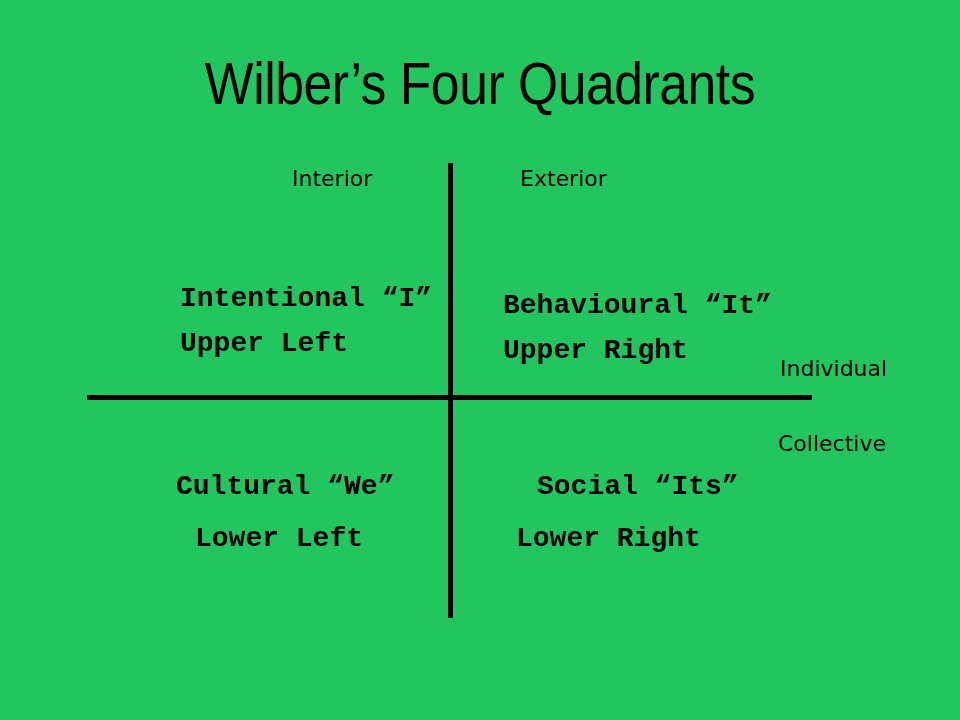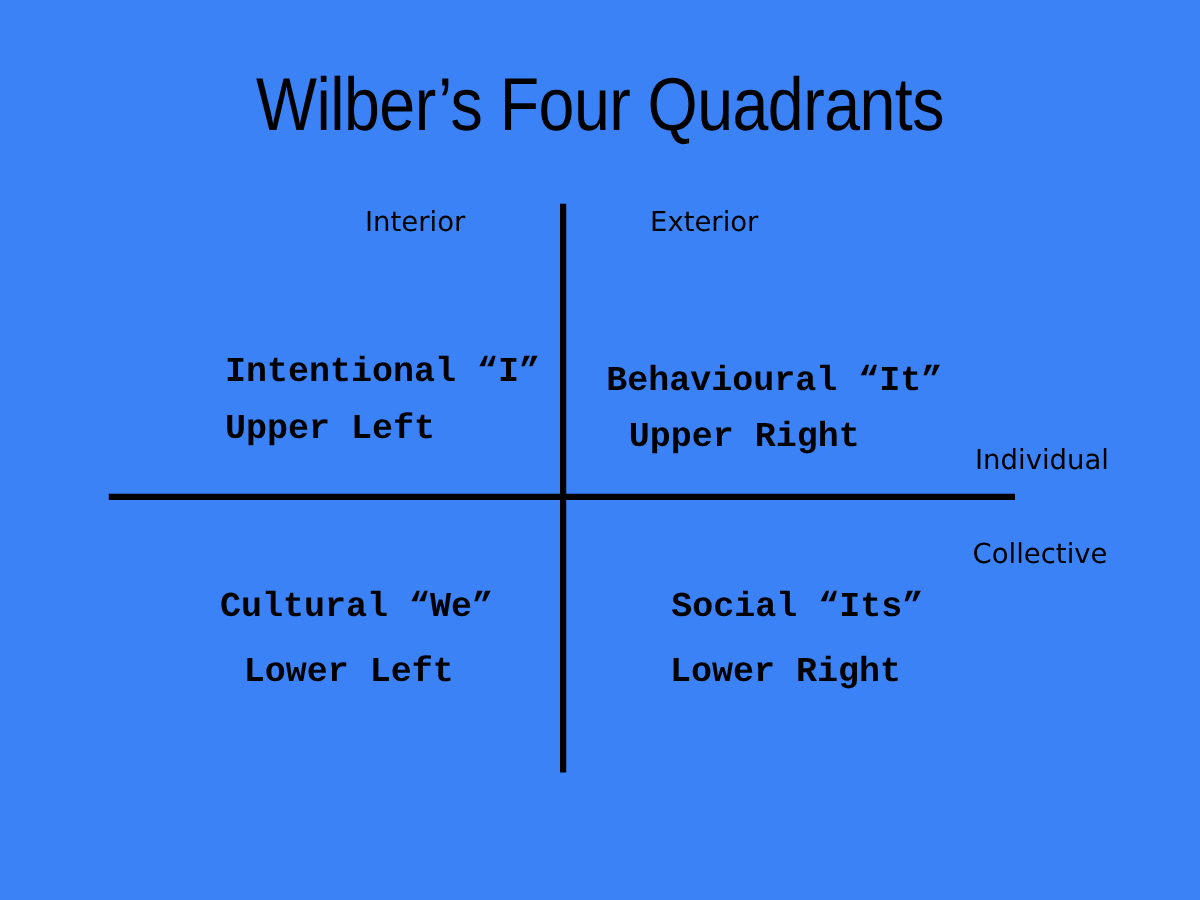--- a/index.html
+++ b/index.html
@@ -5,21 +5,21 @@
 <style>
   html, body {
     margin: 0;
     padding: 0;
     background: #ffffff;
   }
   #slide {
     position: relative;
     width: 960px;
     height: 720px;
-    background: #3b82f6;
+    background: #22c55e;
     overflow: hidden;
     font-family: "Liberation Sans", "DejaVu Sans", sans-serif;
     color: #000000;
     -webkit-font-smoothing: none;
   }
 
   
   .slide-title {
     position: absolute;
     left: 0;
@@ -74,28 +74,28 @@
     font-family: Liberation Mono, monospace;
     font-size: 28px;
     font-weight: 700;
     white-space: nowrap;
     letter-spacing: 0px;
   }
   
   .ul-name { left: 180px; top: 283px; }
   .ul-pos  { left: 180px; top: 328px; }
   
-  .ur-name { left: 485px; top: 290px; }
+  .ur-name { left: 503px; top: 290px; }
   .ur-pos  { left: 503px; top: 335px; }
   
   .ll-name { left: 176px; top: 471px; }
   .ll-pos  { left: 195px; top: 523px; }
   
   .lr-name { left: 537px; top: 471px; }
-  .lr-pos  { left: 536px; top: 523px; }
+  .lr-pos  { left: 516px; top: 523px; }
 </style>
 </head>
 <body>
 
 <div id="slide">
 
   <div class="slide-title">Wilber’s Four Quadrants</div>
 
   <div class="axis-vertical"></div>
   <div class="axis-horizontal"></div>

